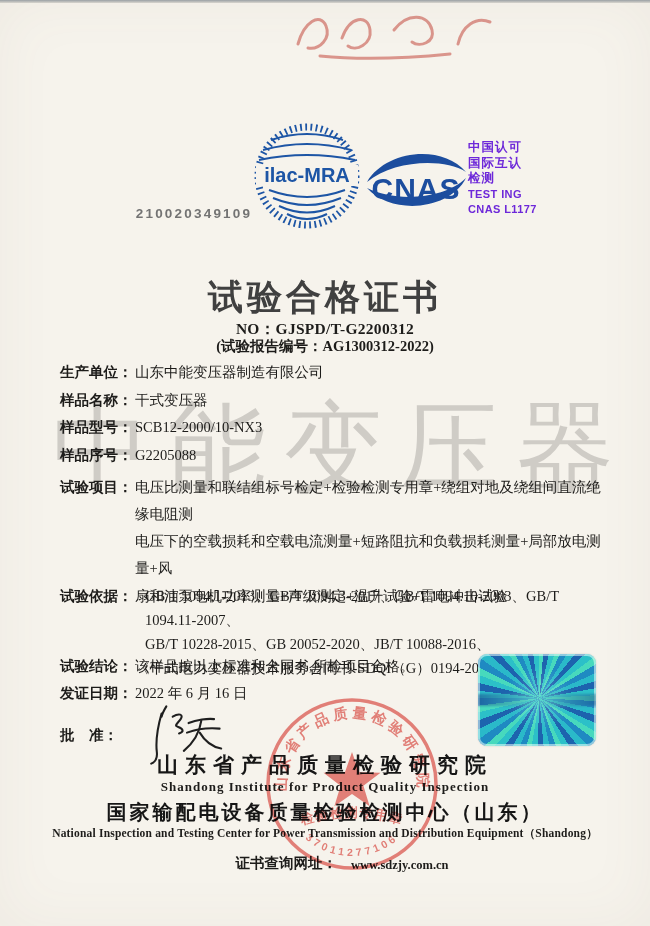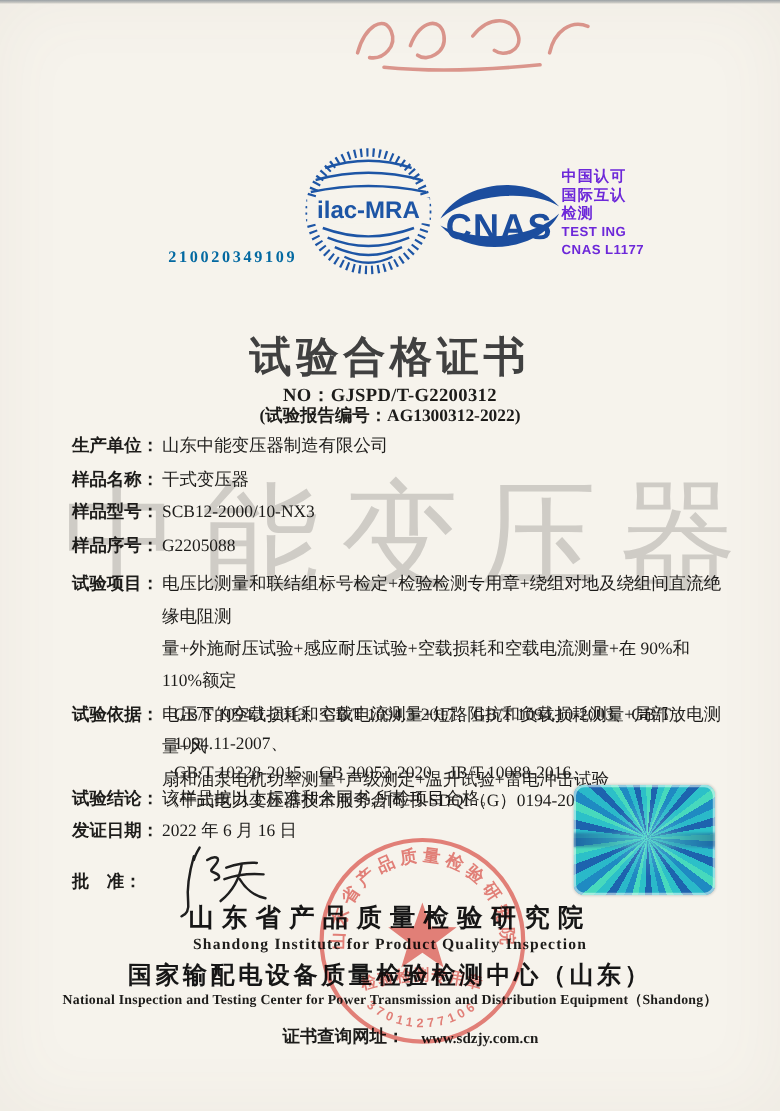--- a/index.html
+++ b/index.html
@@ -10,22 +10,22 @@
     color:#1d1c1a;
     box-shadow:inset 0 0 60px rgba(120,110,90,.06);
   }
   .scan-top{position:absolute;top:0;left:0;right:0;height:3px;
     background:linear-gradient(to bottom,#9aa0a4,#d9d6cf);}
   .top-ink{position:absolute;left:290px;top:4px;opacity:.5;}
 
   
   .cma-wrap{position:absolute;left:141px;top:136px;}
   .cma-number{position:absolute;left:134px;top:206px;width:120px;text-align:center;
-    color:#0369a1;font-weight:bold;font-size:13.5px;letter-spacing:2.2px;
-    font-family:Liberation Serif, serif;}
+    color:#737373;font-weight:bold;font-size:13.5px;letter-spacing:2.2px;
+    font-family:Liberation Sans, sans-serif;}
   .ilac-wrap{position:absolute;left:251px;top:120px;}
   .cnas-wrap{position:absolute;left:364px;top:142px;}
   .acc{position:absolute;left:468px;top:140px;color:#6d28d9;
     font-family:"Liberation Sans","DejaVu Sans",sans-serif;}
   .acc div{line-height:15.6px;}
   .acc .cn{font-size:12.5px;font-weight:bold;letter-spacing:1px;}
   .acc .en{font-size:11px;font-weight:bold;letter-spacing:.4px;}
 
   
   .title{position:absolute;top:274px;left:0;width:100%;text-align:center;
@@ -171,21 +171,20 @@
     <div class="frow r3">
       <div class="flabel">样品序号：</div>
       <div class="fval">
           <div class="vline">G2205088</div>
         </div>
     </div>
     <div class="frow r4">
       <div class="flabel">试验项目：</div>
       <div class="fval">
         <div class="vline">电压比测量和联结组标号检定+检验检测专用章+绕组对地及绕组间直流绝缘电阻测</div>
-        <div class="vline">量+外施耐压试验+感应耐压试验+空载损耗和空载电流测量+在 90%和 110%额定</div>
         <div class="vline">电压下的空载损耗和空载电流测量+短路阻抗和负载损耗测量+局部放电测量+风</div>
         <div class="vline">扇和油泵电机功率测量+声级测定+温升试验+雷电冲击试验</div>
       </div>
     </div>
     <div class="frow r5">
       <div class="flabel">试验依据：</div>
       <div class="fval">
         <div class="vline ind">GB/T 1094.1-2013、GB/T 1094.3-2017、GB/T 1094.10-2003、GB/T 1094.11-2007、</div>
         <div class="vline ind">GB/T 10228-2015、GB 20052-2020、JB/T 10088-2016、</div>
         <div class="vline">《干式电力变压器技术服务合同书-SDQI（G）0194-2022》</div>

